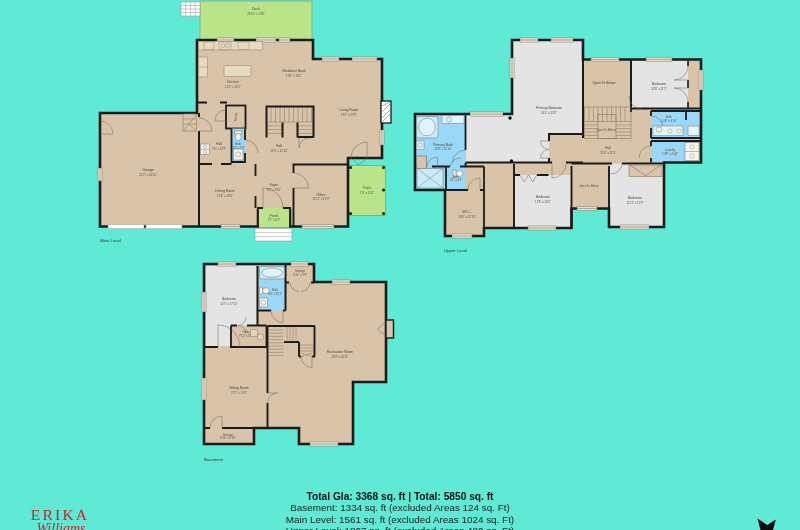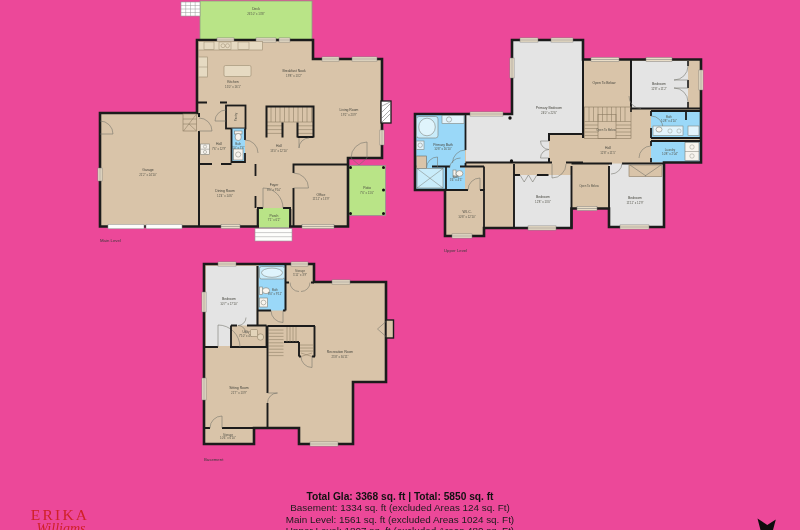--- a/index.html
+++ b/index.html
@@ -1,16 +1,16 @@
 <!DOCTYPE html>
 <html><head>
 <meta charset="utf-8">
 <style>
   html,body{margin:0;padding:0;background:#ffffff;}
-  #page{position:relative;width:800px;height:530px;background:#ec4899;overflow:hidden;text-align:right;}
+  #page{position:relative;width:800px;height:530px;background:#5eead4;overflow:hidden;text-align:right;}
   svg{position:absolute;top:0;left:0;}
   text{font-family:"Liberation Sans",sans-serif;}
   .rn{font-size:3.4px;fill:#45453d;text-anchor:middle;}
   .rd{font-size:2.9px;fill:#55554b;text-anchor:middle;}
   .cap{font-size:4.3px;fill:#3a3a3a;}
   .wall{stroke:#1b1b1b;fill:none;}
   .thin{stroke:#8a7a62;stroke-width:0.55;fill:none;}
   .fix{stroke:#7d7d75;stroke-width:0.6;fill:#f7f4ee;}
   .arc{stroke:#6f6f66;stroke-width:0.55;fill:none;}
 </style>

